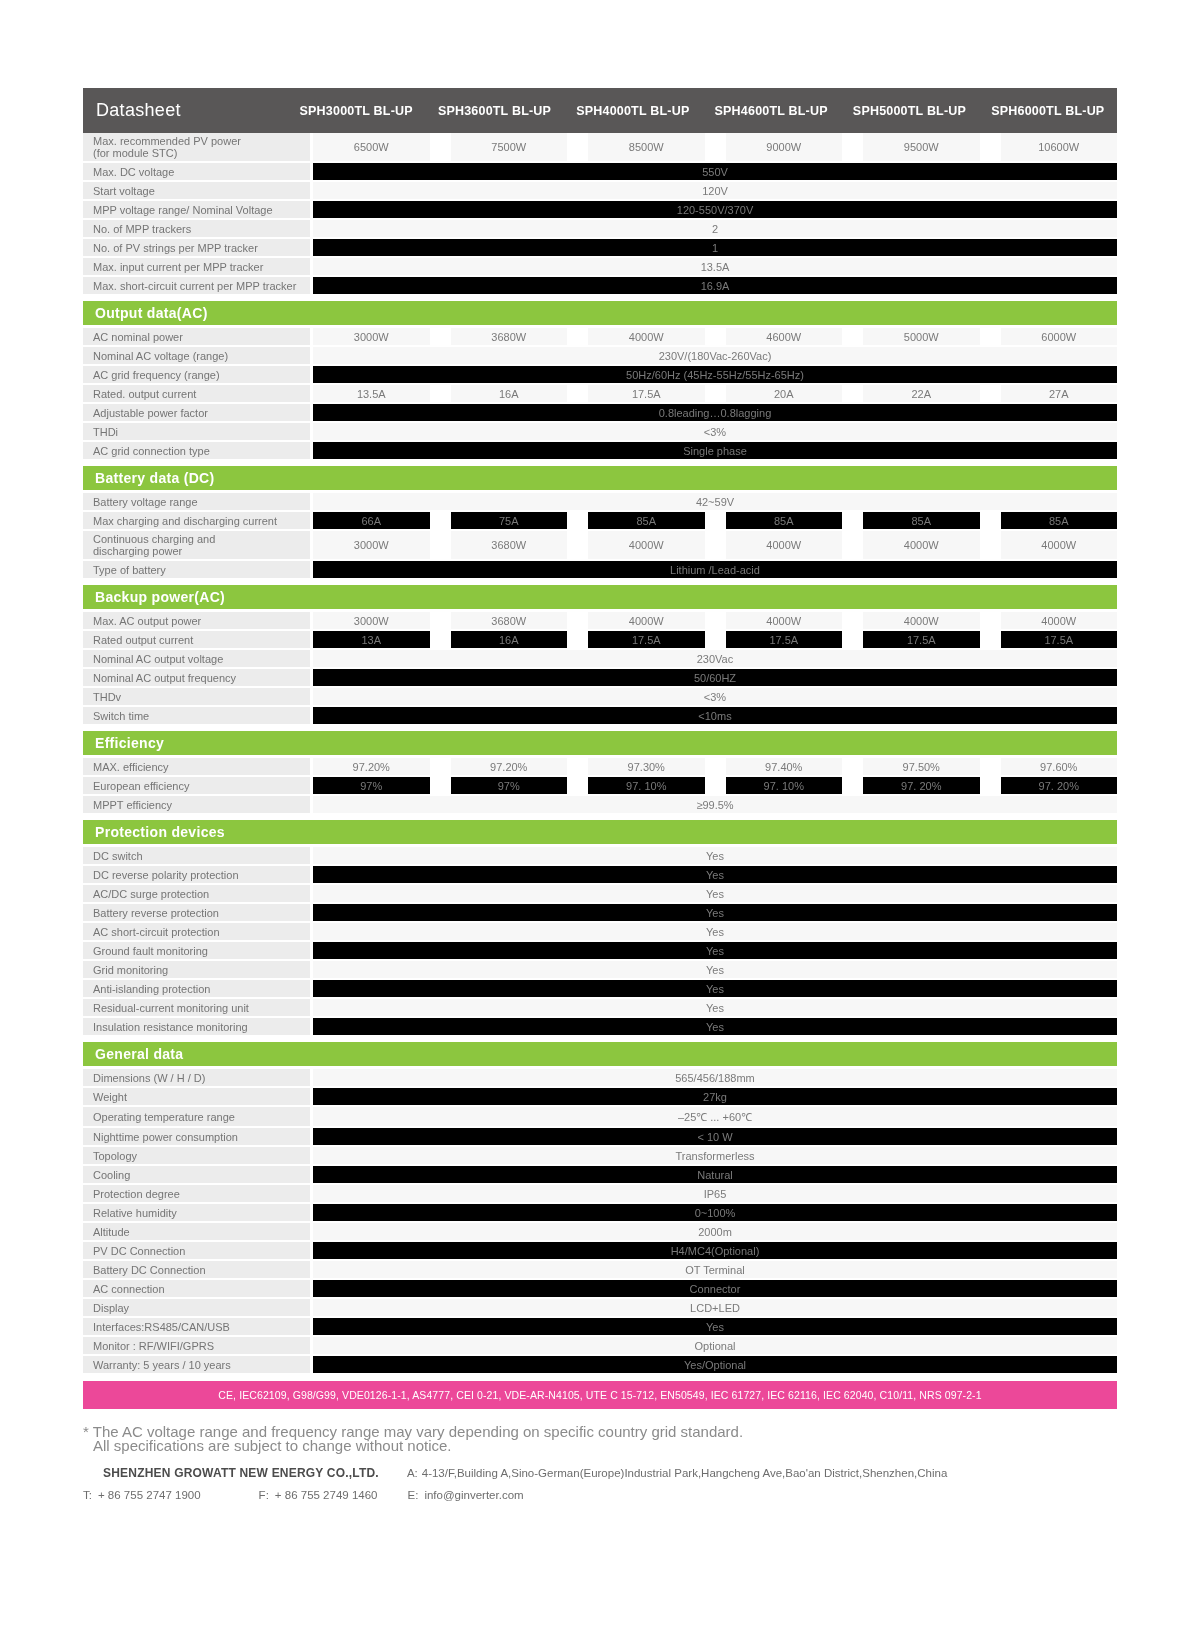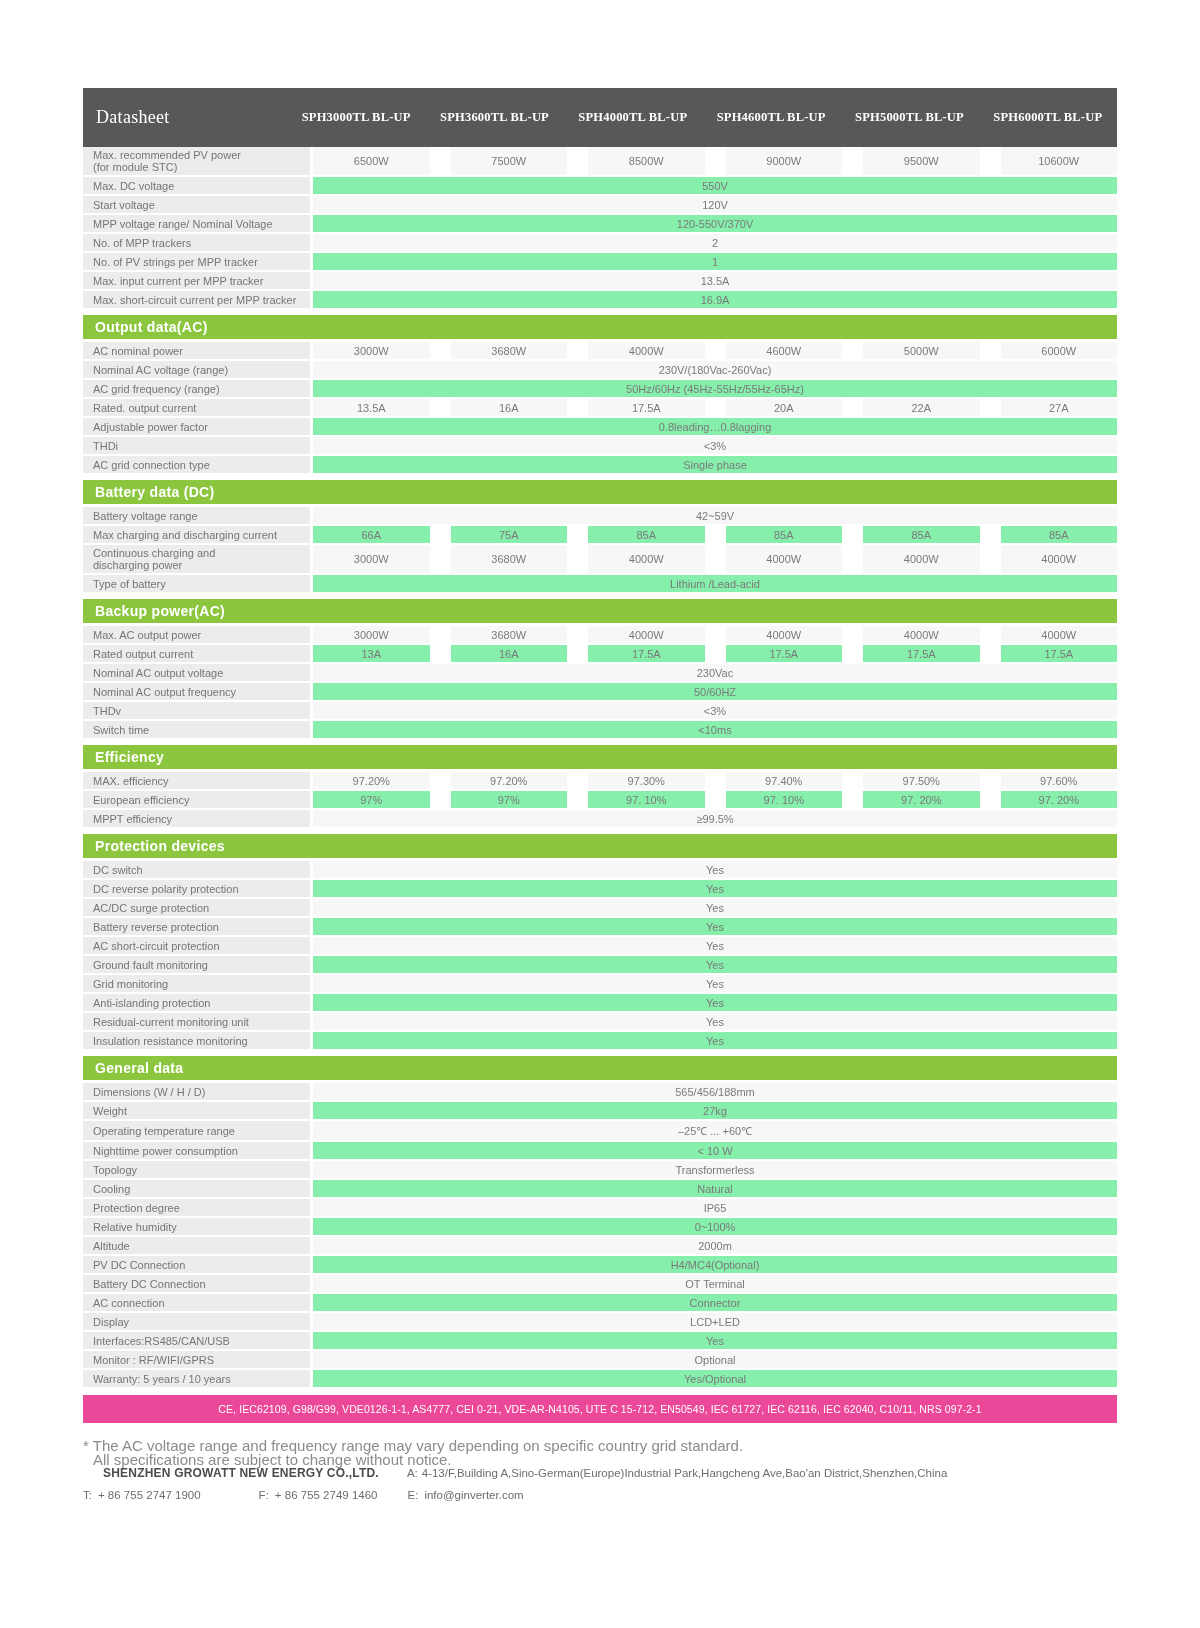--- a/index.html
+++ b/index.html
@@ -7,21 +7,21 @@
   body {
     width:1200px; height:1628px;
     font-family:"Liberation Sans", sans-serif;
     color:#7a7a7a;
     position:relative;
     overflow:hidden;
   }
   .sheet { position:absolute; left:83px; top:88px; width:1034px; }
 
   
-  .model-row { display:flex; height:59px;font-family:Liberation Serif, serif; }
+  .model-row { display:flex; height:45px; }
   .hdr-cell {
     background:#595757; color:#ffffff;
     display:flex; align-items:center;
   }
   .datasheet-cell { width:204px; padding-left:13px; font-size:18px; letter-spacing:.3px; }
   .model-cell {
     flex:1; justify-content:center;
     font-size:12.5px; font-weight:bold; letter-spacing:.2px;
   }
 
@@ -53,21 +53,21 @@
     display:flex; align-items:center; justify-content:center;
     padding:2px 0;
   }
   .span-cell {
     flex:1;
     font-size:11px; color:#7a7a7a;
     display:flex; align-items:center; justify-content:center;
     padding:2px 0;
   }
   .row-light .value-cell, .row-light .span-cell { background:#f7f7f7; }
-  .row-alt   .value-cell, .row-alt   .span-cell { background:#86efac; }
+  .row-alt   .value-cell, .row-alt   .span-cell { background:#000000; }
 
   
   .cert-bar {
     margin-top:8px;
     background:#ec4899; color:#ffffff;
     height:28px; line-height:28px;
     font-size:10.5px; text-align:center;
     letter-spacing:.1px;
   }
 

